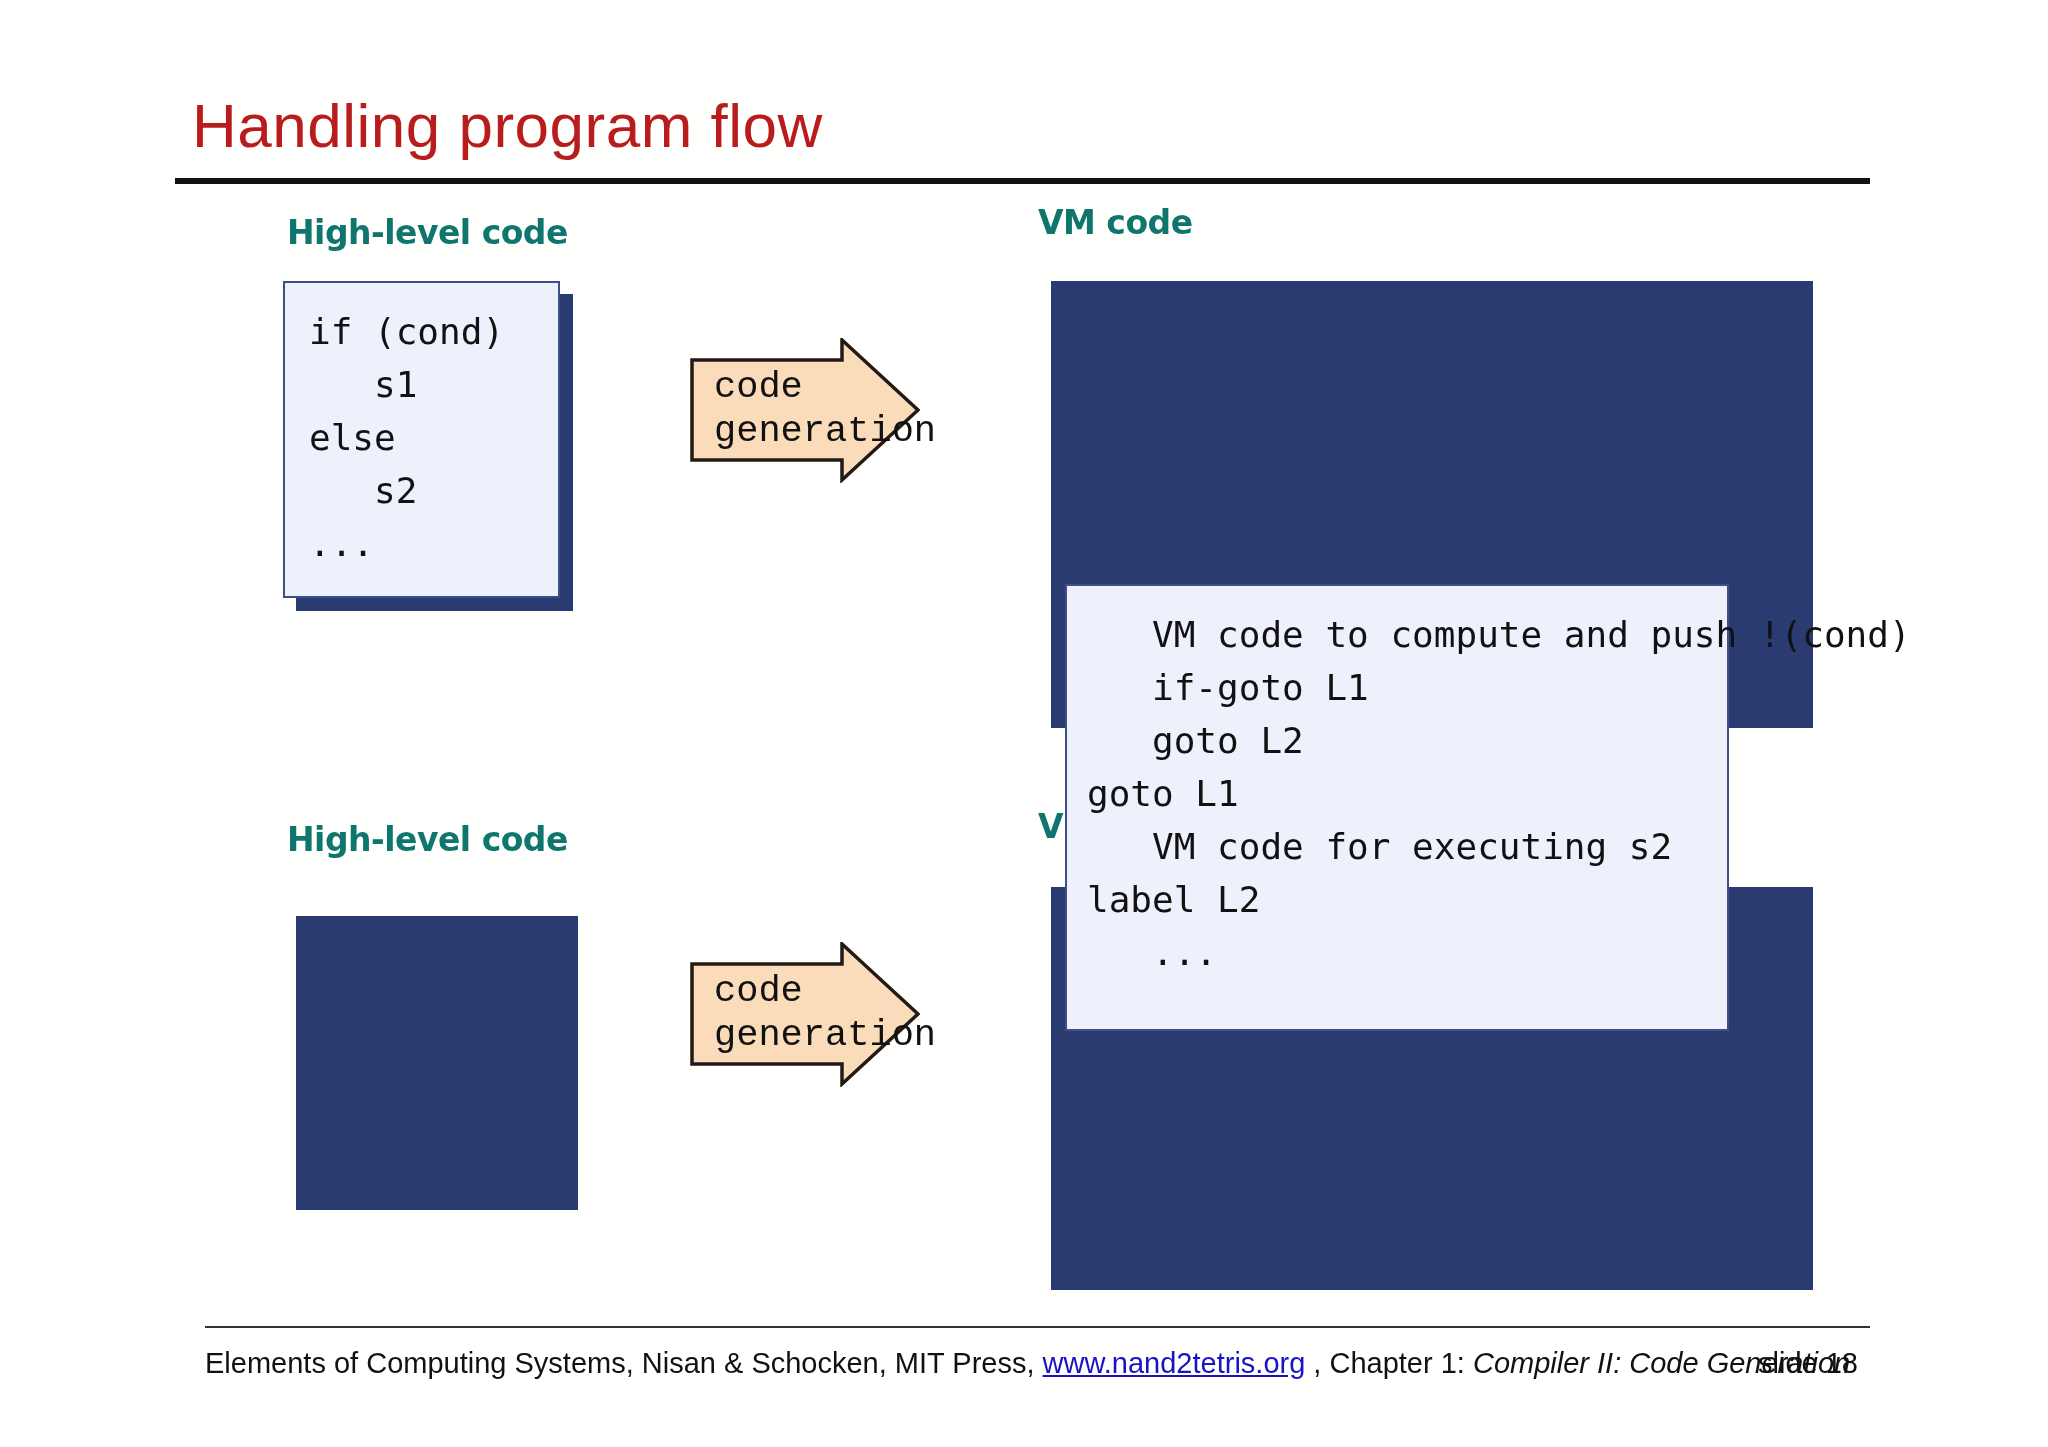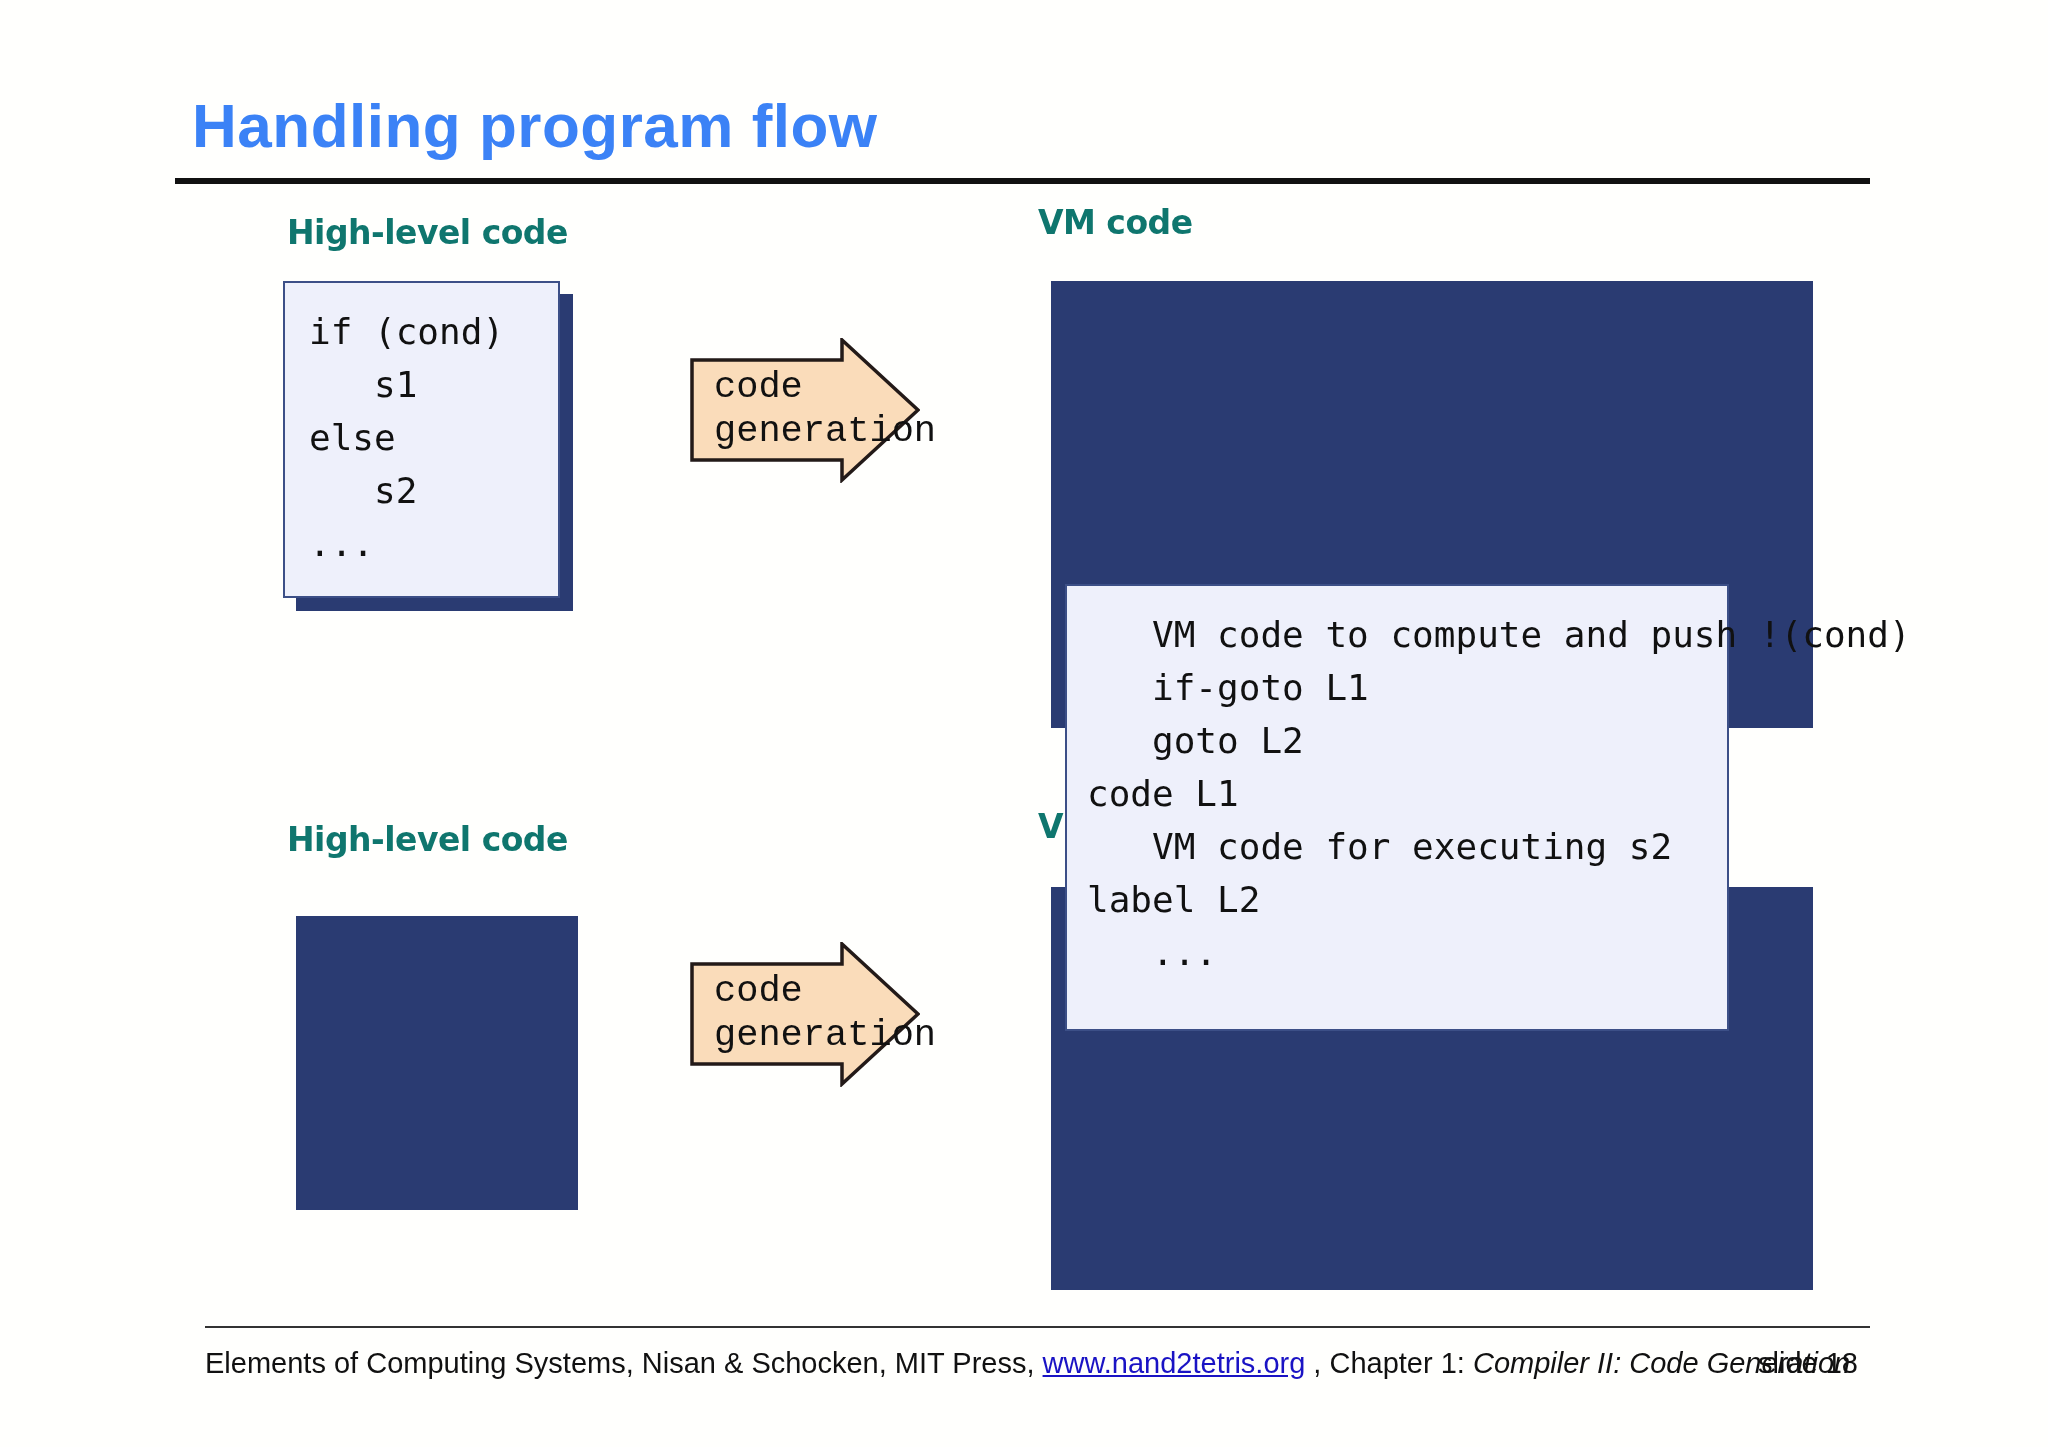--- a/index.html
+++ b/index.html
@@ -17,22 +17,22 @@
     background: #fffffd;
   }
 
   
   .slide-title {
     position: absolute;
     left: 192px;
     top: 90px;
     font-family: "Liberation Sans", sans-serif;
     font-size: 62px;
-    font-weight: 700;
-    color: #3b82f6;
+    font-weight: 400;
+    color: #b91c1c;
     letter-spacing: 0.5px;
     white-space: nowrap;
   }
   .title-rule {
     position: absolute;
     left: 175px;
     top: 178px;
     width: 1695px;
     height: 6px;
     background: #111111;
@@ -151,21 +151,21 @@
 </div>
 
 <div class="caption" style="left:1038px; top:203px;">VM code</div>
 
 <div class="codebox-shadow" style="left:1051px; top:281px; width:762px; height:447px;"></div>
 
 <div class="codebox codebox-inner" style="left:1065px; top:267px; width:664px; height:447px; padding:22px 0 8px 20px;">
   <div class="code-line">   VM code to compute and push !(cond)</div>
   <div class="code-line">   if-goto L1</div>
   <div class="code-line">   goto L2</div>
-  <div class="code-line">code L1</div>
+  <div class="code-line">goto L1</div>
   <div class="code-line">   VM code for executing s2</div>
   <div class="code-line">label L2</div>
   <div class="code-line">   ...</div>
 </div>
 
 <div class="caption" style="left:287px; top:820px;">High-level code</div>
 
 <div class="codebox-shadow" style="left:296px; top:916px; width:282px; height:294px;"></div>
 
 <div class="arrow-wrap" style="left:690px; top:942px;">

